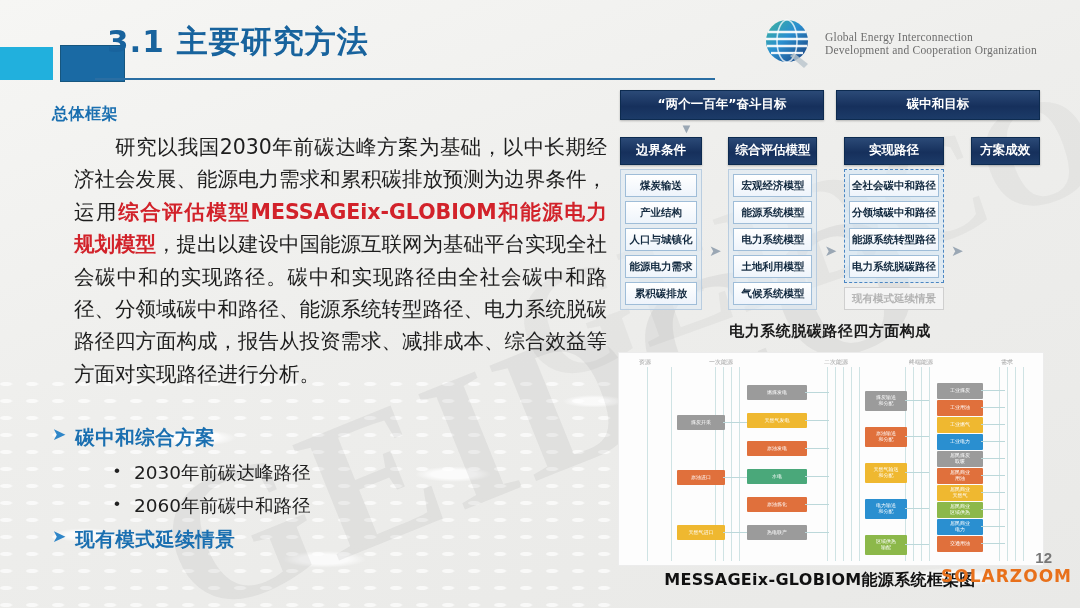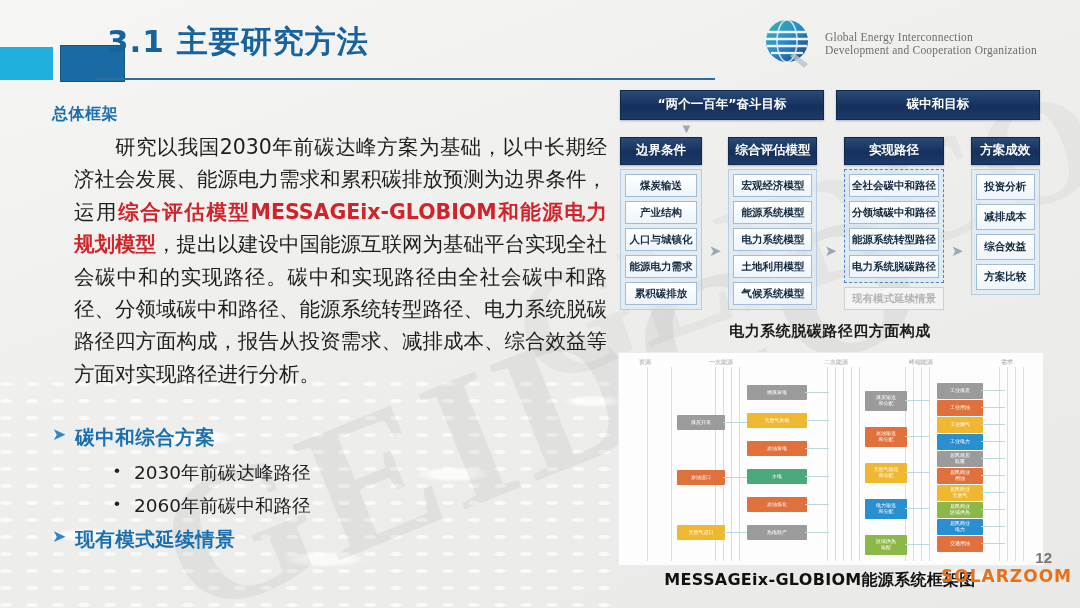--- a/index.html
+++ b/index.html
@@ -261,26 +261,20 @@
         <div class="cell">能源系统转型路径</div>
         <div class="cell">电力系统脱碳路径</div>
       </div>
       <div class="cell ghost" style="margin-top:4px;">现有模式延续情景</div>
     </div>
 
     <div class="mid-arrow">➤</div>
 
     <div class="fw-col col-w4">
       <div class="navy col-hd">方案成效</div>
-      <div class="col-body">
-        <div class="cell tall">投资分析</div>
-        <div class="cell tall">减排成本</div>
-        <div class="cell tall">综合效益</div>
-        <div class="cell tall">方案比较</div>
-      </div>
     </div>
 
   </div>
 </div>
 <div class="fw-cap">电力系统脱碳路径四方面构成</div>
 
 <div class="es">
     <div class="es-col-label" style="left: 20px; top: 5px;">资源</div>
     <div class="es-col-label" style="left: 90px; top: 5px;">一次能源</div>
     <div class="es-col-label" style="left: 205px; top: 5px;">二次能源</div>

